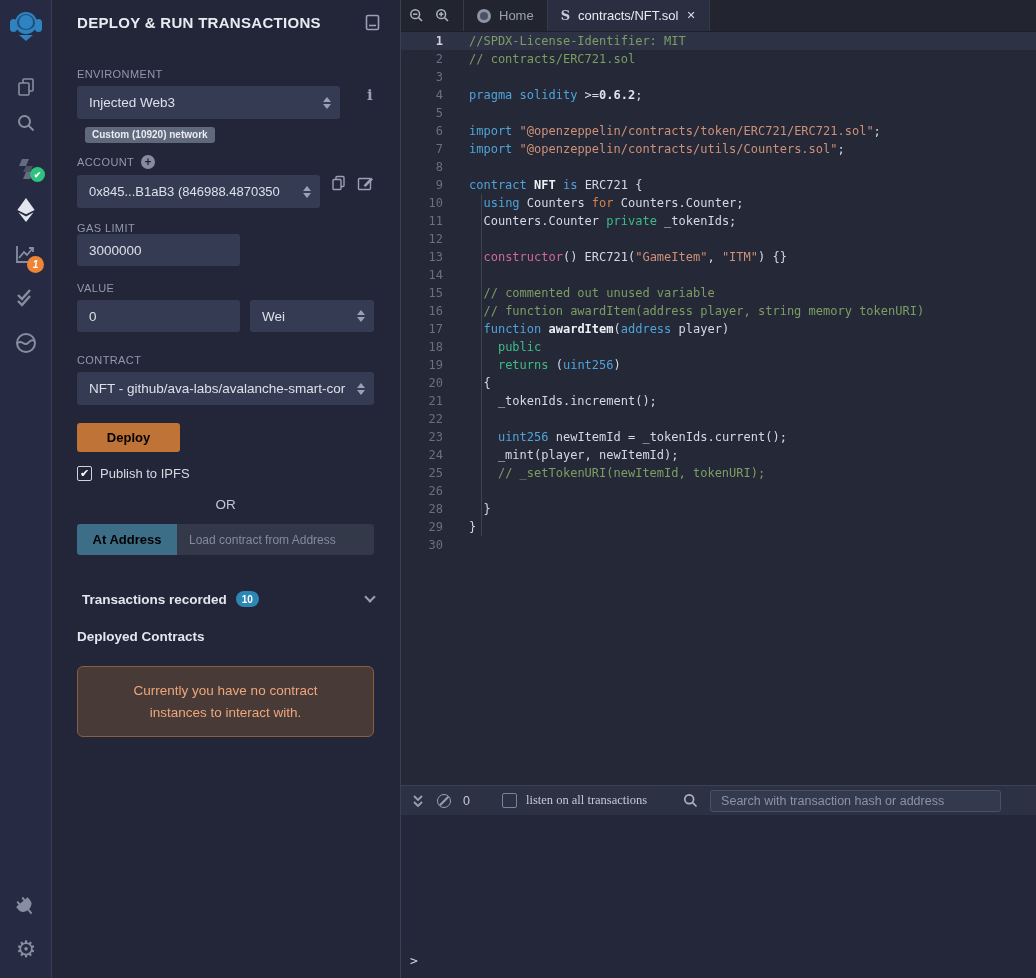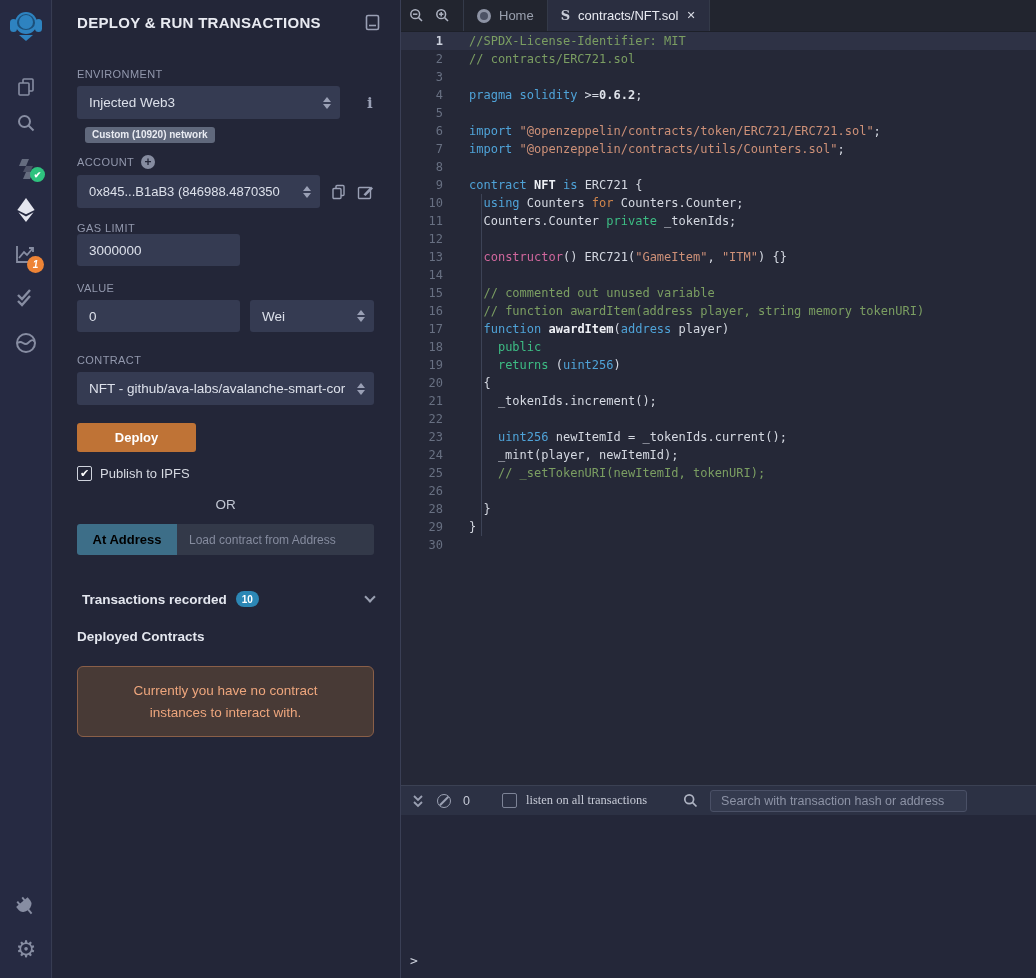--- a/index.html
+++ b/index.html
@@ -31,25 +31,25 @@
   .arrows { position:absolute; right:9px; top:50%; transform:translateY(-50%); display:flex; flex-direction:column; gap:2px; }
   .arrows i { display:block; width:0; height:0; border-left:4px solid transparent; border-right:4px solid transparent; }
   .arrows .up { border-bottom:5px solid #9aa0b5; }
   .arrows .dn { border-top:5px solid #9aa0b5; }
   .inp { height:32px; background:#353b52; border:none; border-radius:3px; color:#dce0ea;
     padding:0 12px; font-size:13.5px; font-family:"Liberation Sans",sans-serif; outline:none; }
   .net-badge { display:inline-block; margin:8px 0 0 8px; background:#60687c; color:#e9ebf2;
     font-size:10px; font-weight:bold; padding:2px 7px 3px; border-radius:3px; }
   .plus-circle { width:14px; height:14px; border-radius:50%; background:#868ca0; color:#232638;
     font-size:12px; font-weight:bold; display:flex; align-items:center; justify-content:center; line-height:1; cursor:pointer; }
-  .row { display:flex; align-items:center; }
+  .row { display:flex; align-items:flex-start; }
   .icon-btn { cursor:pointer; display:flex; align-items:center; justify-content:center; }
   .info-i { font-family:"DejaVu Serif",serif; font-weight:bold; font-size:15px; color:#9aa0b5; cursor:pointer; }
-  #deploy-btn { margin-top:18px; width:119px; height:29px; background:#bf7336; border:none; border-radius:3px;
-    color:#ffffff; font-size:13px; font-weight:bold; font-family:"Liberation Sans",sans-serif; cursor:pointer; }
+  #deploy-btn { margin-top:18px; width:103px; height:29px; background:#bf7336; border:none; border-radius:3px;
+    color:#000000; font-size:13px; font-weight:bold; font-family:"Liberation Sans",sans-serif; cursor:pointer; }
   .checkbox { width:15px; height:15px; border:1px solid #cfd3dd; border-radius:2px; background:transparent;
     display:flex; align-items:center; justify-content:center; color:#fff; font-size:11px; cursor:pointer; }
   .checkbox.checked::after { content:"✔"; margin-top:-1px; }
   #or-line { margin-top:16px; text-align:center; color:#c2c7d3; font-size:13.5px; }
   #ataddr-row { margin-top:12px; display:flex; height:31px; }
   #ataddr-btn { width:100px; background:#3d6e88; border:none; border-radius:3px 0 0 3px; color:#000000;
     font-size:13px; font-weight:bold; font-family:"Liberation Sans",sans-serif; cursor:pointer; }
   #ataddr-input { flex:1; background:#333949; border:none; border-radius:0 3px 3px 0; padding:0 12px;
     color:#dce0ea; font-size:12px; font-family:"Liberation Sans",sans-serif; outline:none; }
   #ataddr-input::placeholder { color:#858b9e; }
@@ -82,21 +82,21 @@
   .lc { white-space:pre; padding-left:12px; }
   .cm{color:#7b9e62} .kw{color:#4fa3d8} .st{color:#ce9178} .g{color:#3dbd84}
   .pk{color:#d0679d} .or{color:#d0854c} .nm{color:#dfe3ea;font-weight:bold}
   .tx{color:#d5d9e2} .b{color:#eef0f5;font-weight:bold}
   #indent-guide { position:absolute; left:80px; top:162px; width:1px; height:342px; background:#3d4356; }
   
   #terminal { position:absolute; left:0; right:0; top:785px; height:193px; background:#242739; }
   #termbar { height:30px; background:#2c3144; border-top:1px solid #3b4153; display:flex; align-items:center; padding:0 8px; }
   #term-count { color:#c6cad6; font-size:12.5px; margin:0 14px 0 6px; }
   #listen-label { color:#c6cad6; font-size:12.5px; margin-left:9px;font-family:Liberation Serif, serif; }
-  #term-search { width:257px; height:22px; margin-left:12px; background:#343a4e; border:1px solid #4a5066;
+  #term-search { width:291px; height:22px; margin-left:12px; background:#343a4e; border:1px solid #4a5066;
     border-radius:3px; color:#dce0ea; font-size:12.5px; padding:0 10px; outline:none; font-family:"Liberation Sans",sans-serif; }
   #term-search::placeholder { color:#8d93a6; }
   #term-prompt { position:absolute; left:9px; bottom:10px; color:#ced2dd;
     font-family:"DejaVu Sans Mono",monospace; font-size:13px; }
   .ban-circle { width:14px; height:14px; border:1.6px solid #9aa0b2; border-radius:50%; position:relative; }
   .ban-circle::after { content:""; position:absolute; left:0px; top:5px; width:12px; height:1.6px;
     background:#9aa0b2; transform:rotate(-45deg); }
 </style>
 </head>
 <body>

